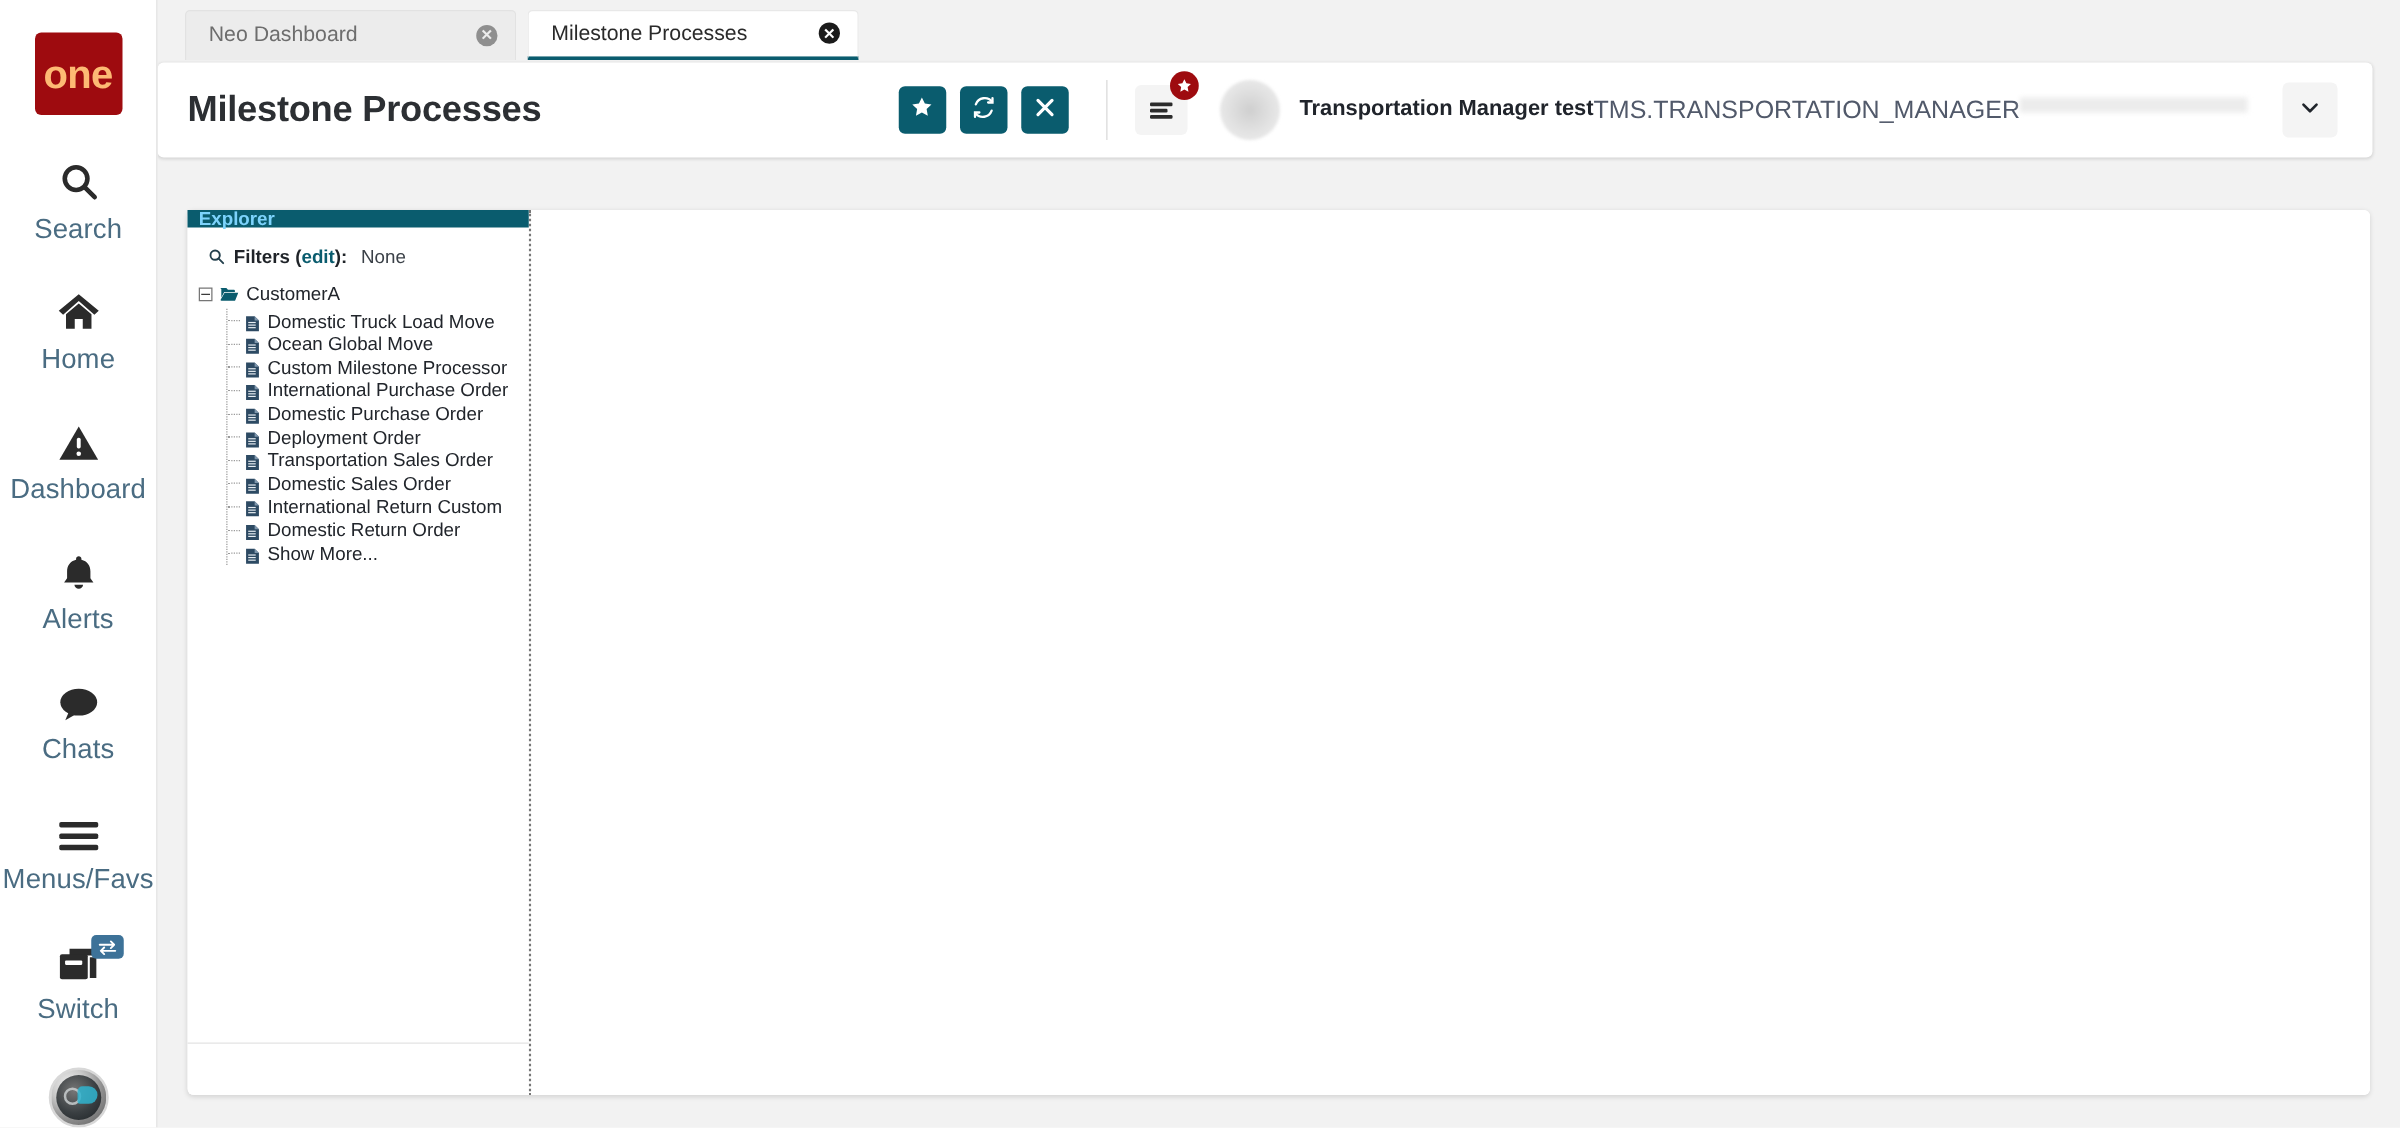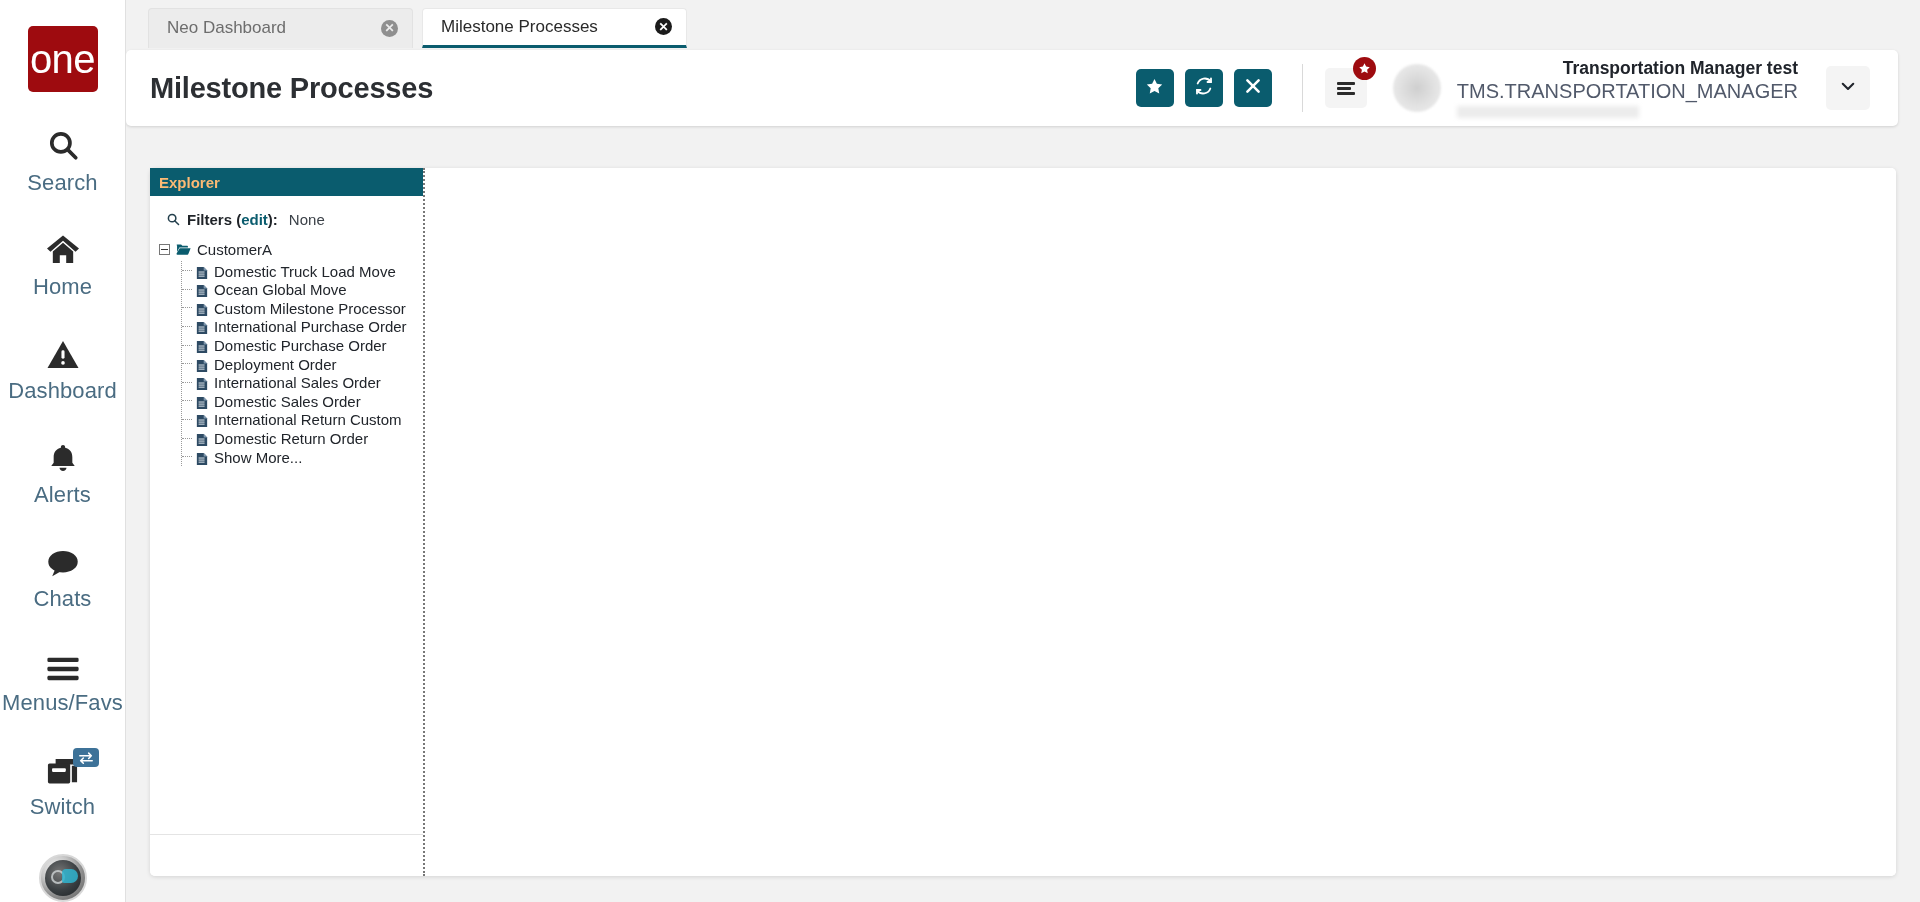--- a/index.html
+++ b/index.html
@@ -21,23 +21,23 @@
     z-index: 20;
   }
   #brand-logo {
     margin-top: 26px;
     width: 70px; height: 66px;
     background: #9e0b0f;
     border-radius: 5px;
     display: flex; align-items: center; justify-content: center;
   }
   #brand-logo span {
-    color: #ffffff;
-    font-size: 40px;
-    font-weight: 400;
+    color: #fdba74;
+    font-size: 32px;
+    font-weight: 700;
     letter-spacing: -0.5px;
     line-height: 1;
   }
   .rail-item {
     width: 126px;
     margin-top: 28px;
     display: flex; flex-direction: column; align-items: center;
     cursor: pointer;
     position: relative;
   }
@@ -192,21 +192,21 @@
     color: #ffffff; font-size: 12px;
   }
   #user-avatar {
     width: 48px; height: 48px; border-radius: 50%;
     background: radial-gradient(circle at 50% 50%, #cfcfcf 0%, #e3e3e3 55%, #f0f0f0 100%);
     filter: blur(1.2px);
     margin-left: 26px;
   }
   #user-block {
     margin-left: 16px;
-    display: flex; flex-direction: column;
+    display: flex; flex-direction: row;
     line-height: 1.25;
     text-align: right;
   }
   #user-name {
     font-size: 17.5px; font-weight: bold; color: #20242b;
   }
   #user-role {
     font-size: 20px; color: #51596a;
   }
   #user-sub-blur {
@@ -240,23 +240,23 @@
   #explorer-panel {
     width: 275px;
     height: 100%;
     border-right: 2px dotted #777;
     display: flex; flex-direction: column;
     background: #ffffff;
     border-radius: 5px 0 0 5px;
     position: relative;
   }
   #explorer-header {
-    height: 28px;
+    height: 14px;
     background: #0a5c6e;
-    color: #fdba74;
+    color: #7dd3fc;
     font-size: 15px;
     font-weight: bold;
     display: flex; align-items: center;
     padding-left: 9px;
   }
   #explorer-body {
     flex: 1;
     overflow: auto;
     padding-top: 12px;
   }
@@ -606,21 +606,21 @@
           <li class="tree-leaf">
             <span class="doc-icon">
               <svg width="12" height="14" viewBox="0 0 14 16" fill="#1f3a52">
                 <path d="M1 1 h8 l4 4 v10 H1z" fill="#2d4a63"></path>
                   <path d="M9 1 l4 4 h-4z" fill="#7f97ad"></path>
                 <rect x="3" y="6.3" width="7" height="1.1" fill="#e8eef3"></rect>
                   <rect x="3" y="8.7" width="7" height="1.1" fill="#e8eef3"></rect>
                   <rect x="3" y="11.1" width="7" height="1.1" fill="#e8eef3"></rect>
               </svg>
             </span>
-            <span class="leaf-label">International Sales Order</span>
+            <span class="leaf-label">Transportation Sales Order</span>
           </li>
           <li class="tree-leaf">
             <span class="doc-icon">
               <svg width="12" height="14" viewBox="0 0 14 16" fill="#1f3a52">
                 <path d="M1 1 h8 l4 4 v10 H1z" fill="#2d4a63"></path>
                   <path d="M9 1 l4 4 h-4z" fill="#7f97ad"></path>
                 <rect x="3" y="6.3" width="7" height="1.1" fill="#e8eef3"></rect>
                   <rect x="3" y="8.7" width="7" height="1.1" fill="#e8eef3"></rect>
                   <rect x="3" y="11.1" width="7" height="1.1" fill="#e8eef3"></rect>
               </svg>

